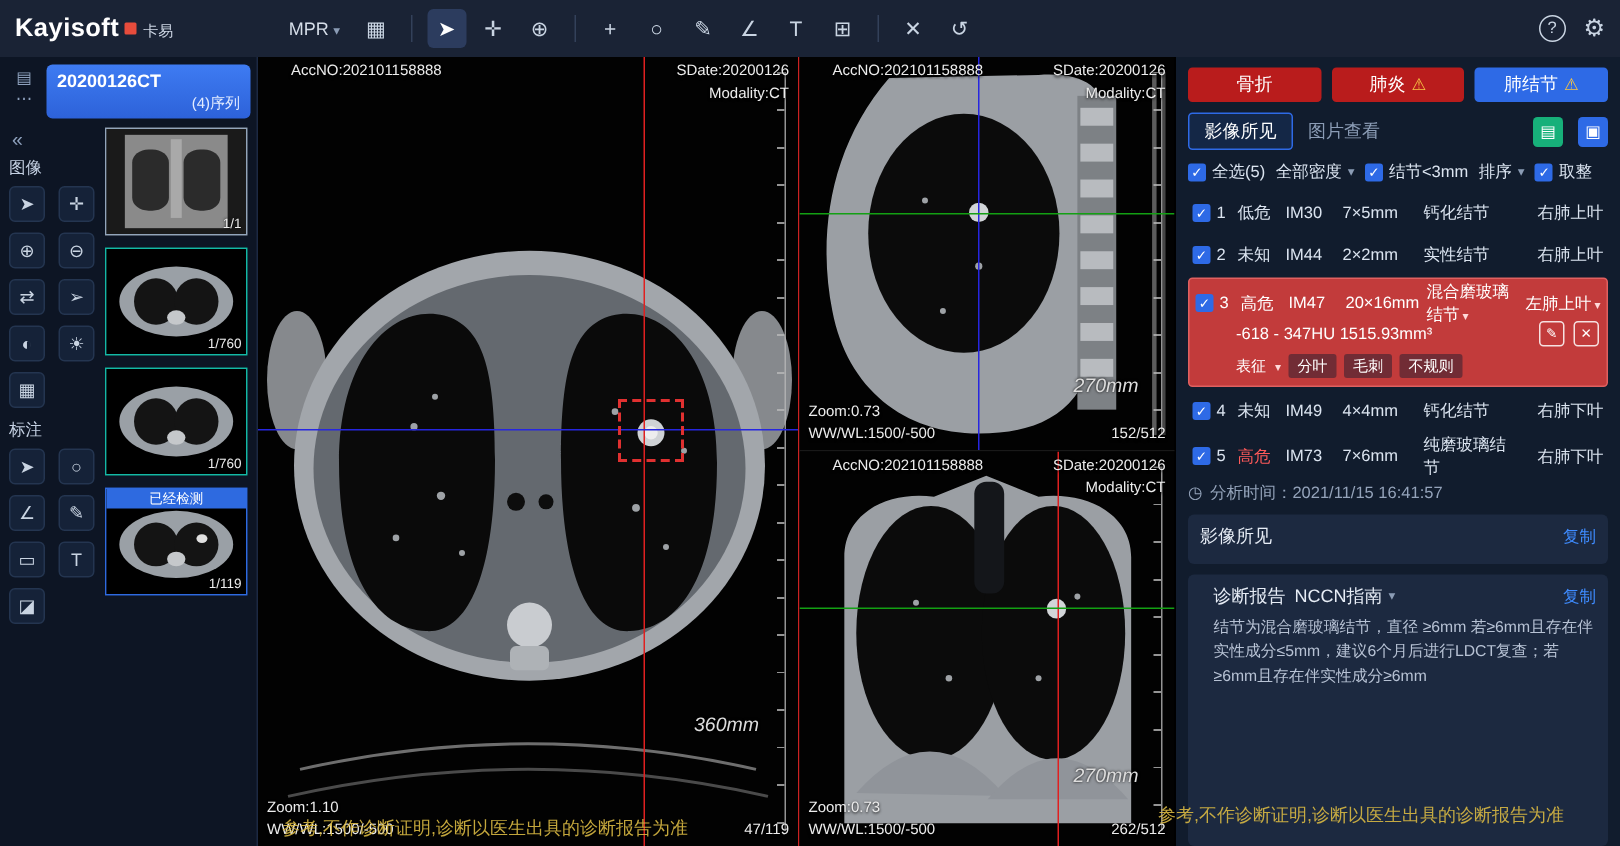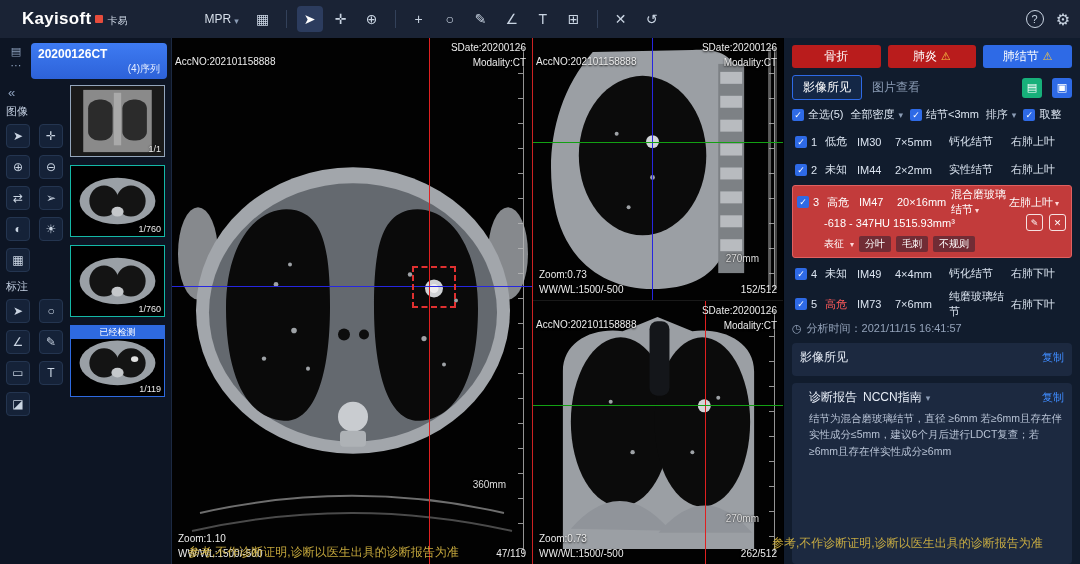--- a/index.html
+++ b/index.html
@@ -2,21 +2,21 @@
 <html><head>
 <meta charset="utf-8">
 <style>
   * { box-sizing: border-box; margin: 0; padding: 0; }
   html, body { width: 1080px; height: 564px; overflow: hidden; background: #0a111d;
     font-family: "Liberation Sans", "DejaVu Sans", sans-serif; }
   .app { width: 1080px; height: 564px; display: flex; flex-direction: column; position: relative; overflow: hidden; }
 
   
   .topbar { height: 38px; flex: 0 0 38px; background: #1a2335; display: flex; align-items: center; padding: 0 10px; gap: 5px; }
-  .logo { display: flex; align-items: baseline; gap: 4px; margin-right: 66px; margin-left: 12px; }
+  .logo { display: flex; align-items: baseline; gap: 4px; margin-right: 66px; }
   .logo-main { color: #fff; font-weight: bold; font-size: 17px; letter-spacing: .3px; }
   .logo-mark { width: 8px; height: 8px; background: #e74c3c; border-radius: 1px; align-self: center; }
   .logo-cn { color: #cfd8e6; font-size: 10px; }
   .mpr { color: #d6dee9; font-size: 12px; display: flex; align-items: flex-end; gap: 3px; padding: 4px 6px; cursor: pointer; }
   .caret { color: #8b9cb5; font-size: 9px; }
   .tbtool { width: 26px; height: 26px; display: flex; align-items: center; justify-content: center; color: #c9d4e2; font-size: 14px; border-radius: 4px; cursor: pointer; }
   .tbtool.active { background: #2c3c5e; color: #fff; }
   .tb-sep { width: 1px; height: 18px; background: #33415a; margin: 0 5px; }
   .tb-right { margin-left: auto; display: flex; gap: 12px; align-items: center; }
   .help-circle { width: 18px; height: 18px; border: 1.5px solid #c9d4e2; border-radius: 50%; color: #c9d4e2; font-size: 11px; display: flex; align-items: center; justify-content: center; cursor: pointer; }
@@ -47,52 +47,52 @@
 
   
   .viewzone { flex: 1; display: flex; min-width: 0; background: #000; }
   .vp { position: relative; overflow: hidden; background: #000; }
   .vp > svg { position: absolute; inset: 0; width: 100%; height: 100%; }
   .vp-axial { width: 360px; flex: 0 0 360px; }
   .vp-col { width: 251px; flex: 0 0 251px; display: flex; flex-direction: column; border-left: 1px solid #c22; }
   .vp-sag { height: 263px; flex: 0 0 263px; border-bottom: 1px solid #191919; }
   .vp-cor { flex: 1; }
   .ol { position: absolute; font-size: 10px; color: #ececec; text-shadow: 0 1px 2px #000; z-index: 6; line-height: 1.45; }
-  .ol.tl { top: 3px; left: 3px; margin-top: 14px; }
+  .ol.tl { top: 3px; left: 22px; }
   .ol.tr { top: 3px; right: 6px; text-align: right; }
   .ol.bl { bottom: 3px; left: 6px; }
   .ol.br { bottom: 3px; right: 6px; text-align: right; }
   .xline-v { position: absolute; top: 0; bottom: 0; width: 1px; z-index: 4; }
   .xline-h { position: absolute; left: 0; right: 0; height: 1px; z-index: 4; }
   .c-red { background: #df2020; } .c-blue { background: #2626e0; } .c-green { background: #13a013; }
   .roi { position: absolute; border: 2px dashed #e03030; z-index: 6; background: transparent; }
   .ruler { position: absolute; right: 8px; top: 10px; bottom: 10px; width: 8px; z-index: 3; opacity: .8;
     border-right: 1px solid #b9b9b9;
     background: repeating-linear-gradient(to bottom, #b9b9b9 0 1px, transparent 1px 25px);
     background-size: 5px 100%; background-position: right top; background-repeat: no-repeat; }
-  .ruler-label { position: absolute; font-size: 10px; color: #ddd; z-index: 6; text-shadow: 0 0 2px #000; }
+  .ruler-label { position: absolute; font-size: 13px; color: #ddd; z-index: 6; text-shadow: 0 0 2px #000; font-style: italic; }
 
   
   .panel { width: 296px; flex: 0 0 296px; background: #111c2d; padding: 7px 8px 0; display: flex; flex-direction: column; gap: 7px; overflow: hidden; }
   .modes { display: flex; gap: 7px; }
   .mode-btn { flex: 1; height: 23px; border-radius: 3px; background: #b91c1c; color: #fff; font-size: 12px; display: flex; align-items: center; justify-content: center; gap: 4px; cursor: pointer; }
   .mode-btn .warn { color: #f6c544; font-size: 11px; }
   .mode-btn.active { background: #2e6ae6; }
   .tabsrow { display: flex; align-items: center; gap: 10px; }
   .tab-active { border: 1px solid #2e6ae6; background: rgba(46,106,230,.14); color: #fff; font-size: 12px; padding: 3px 10px; border-radius: 3px; cursor: pointer; }
   .tab-plain { color: #8b9cb5; font-size: 12px; cursor: pointer; }
   .tr-spacer { flex: 1; }
   .sq-btn { width: 20px; height: 20px; border-radius: 3px; color: #fff; font-size: 11px; display: flex; align-items: center; justify-content: center; cursor: pointer; }
   .sq-green { background: #17b07a; } .sq-blue { background: #2e6ae6; }
   .filters { display: flex; align-items: center; gap: 7px; font-size: 11px; color: #dbe4f0; white-space: nowrap; }
   .cb { width: 12px; height: 12px; background: #2e6ae6; border-radius: 2px; color: #fff; font-size: 9px; line-height: 12px; text-align: center; flex: 0 0 auto; cursor: pointer; }
   .f-item { display: flex; align-items: center; gap: 4px; cursor: pointer; }
   .nlist { display: flex; flex-direction: column; gap: 3px; }
   .nrow { display: grid; grid-template-columns: 16px 14px 32px 38px 54px 1fr 58px; align-items: center; height: 25px; font-size: 11px; color: #dbe4f0; padding: 0 3px; }
-  .nrow .loc { text-align: left; }
+  .nrow .loc { text-align: right; }
   .r-high { color: #ff5a5a; }
   .sel-block { background: #c23b3b; border: 1px solid #e06060; border-radius: 3px; padding: 1px 3px 5px; }
   .sel-block .nrow { color: #fff; height: 26px; padding: 0 1px; }
   .sel-block .r-high { color: #fff; }
   .cell-caret { font-size: 8px; color: #ffd9d9; margin-left: 2px; }
   .sel-detail { display: flex; align-items: center; font-size: 11px; color: #fff; padding: 1px 2px 5px 28px; gap: 6px; }
   .mini-btn { width: 17px; height: 17px; border: 1px solid rgba(255,255,255,.85); border-radius: 3px; display: flex; align-items: center; justify-content: center; font-size: 9px; color: #fff; cursor: pointer; flex: 0 0 auto; }
   .sel-chips { display: flex; align-items: center; gap: 5px; padding-left: 28px; font-size: 10px; color: #fff; }
   .chip { background: rgba(16,26,46,.45); border-radius: 2px; padding: 1px 6px; }
   .analysis { display: flex; align-items: center; gap: 5px; color: #94a3ba; font-size: 11px; }

